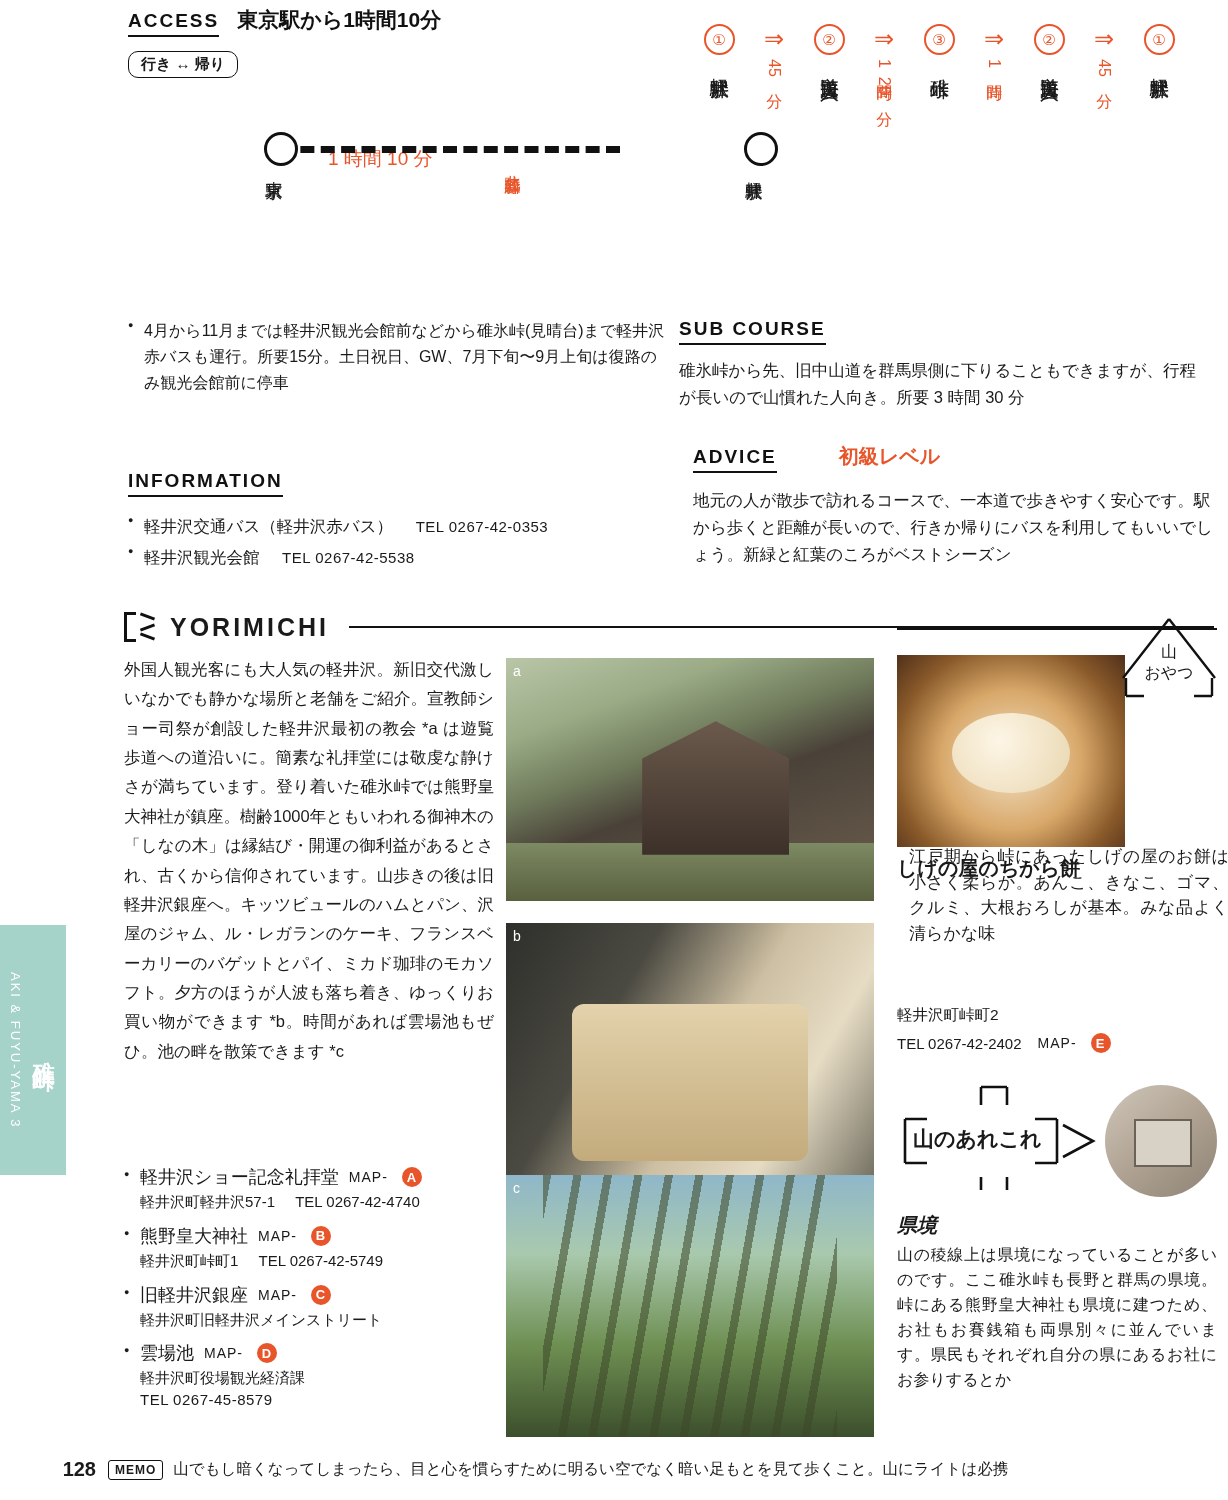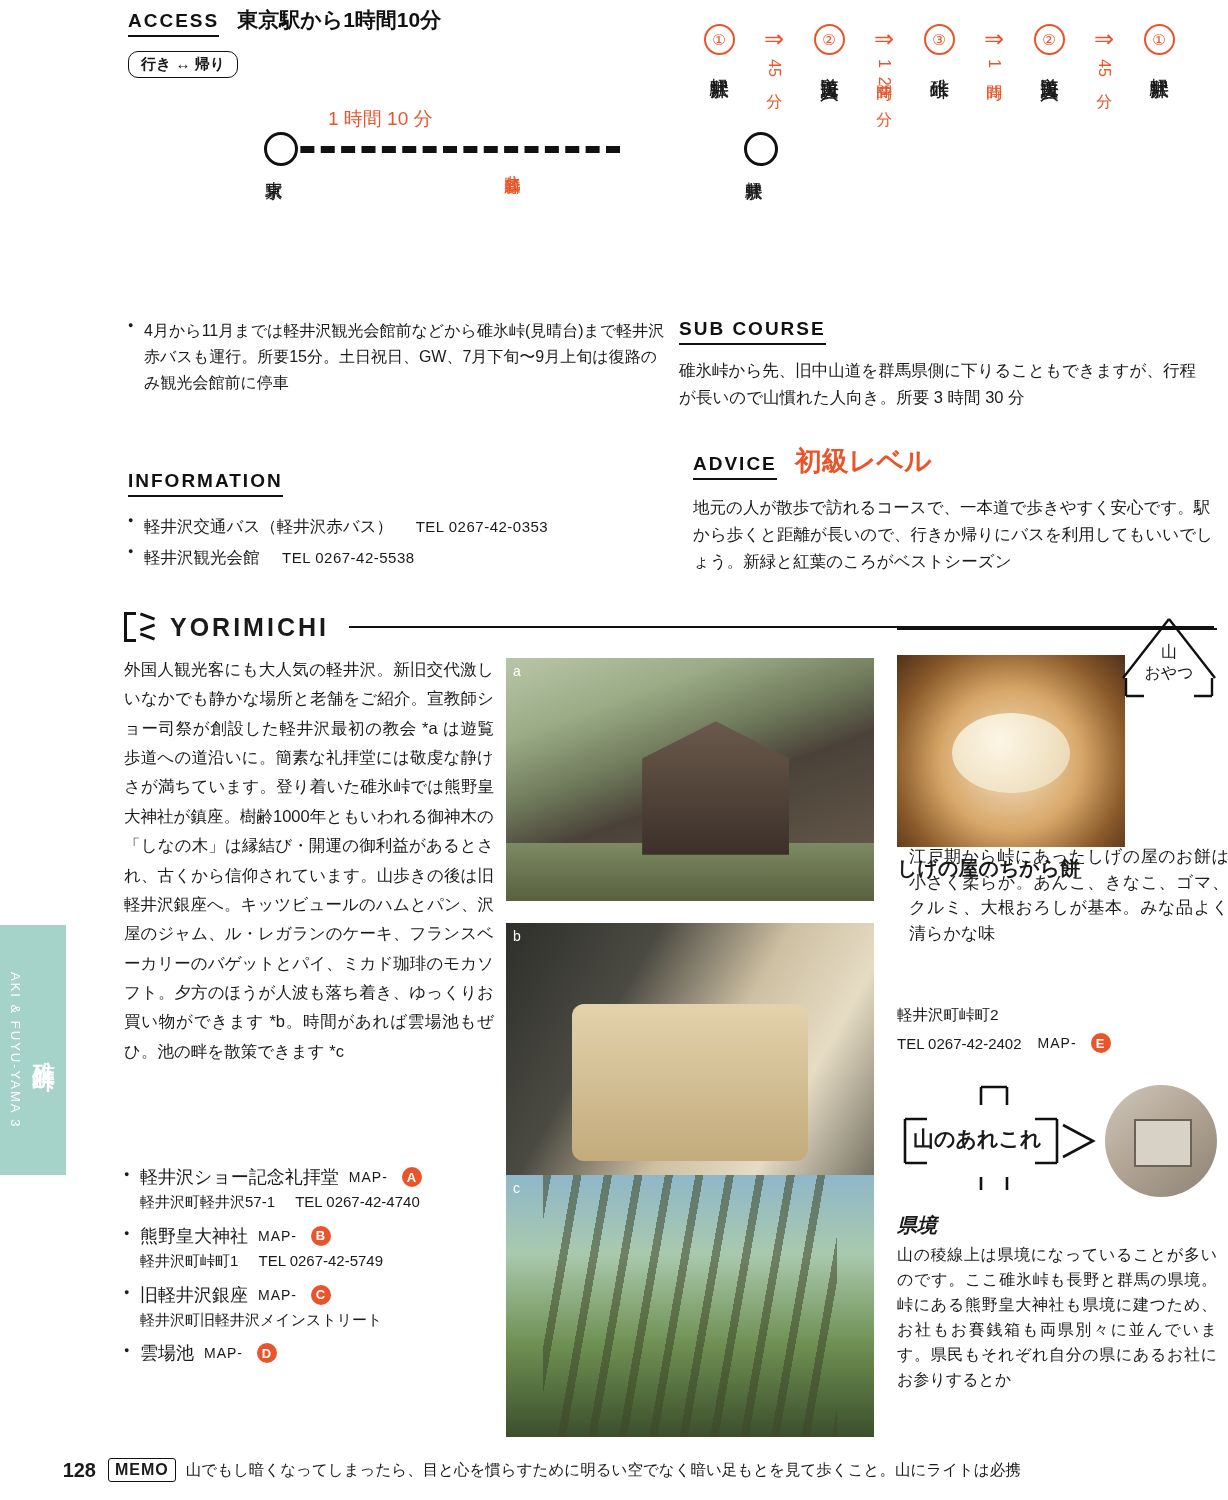--- a/index.html
+++ b/index.html
@@ -1,21 +1,21 @@
 <!DOCTYPE html>
 <html><head>
 <meta charset="utf-8">
 <style>
   html,body{margin:0;padding:0;}
   body{
     width:1228px;height:1500px;position:relative;background:#ffffff;
     font-family:"Liberation Sans","DejaVu Sans",sans-serif;
     color:#1a1a1a;overflow:hidden;
   }
-  .accent{color:#e8552a;}
+  .accent{color:#e8552a;margin-top:40px;}
   
   .sec-title{
     font-size:19px;letter-spacing:2px;font-weight:bold;color:#111;
     display:inline-block;padding-bottom:3px;border-bottom:2px solid #111;
   }
   .sec-head{display:flex;align-items:baseline;gap:18px;}
   .sec-sub{font-size:21px;font-weight:bold;color:#111;}
   
   #access{position:absolute;left:128px;top:6px;width:530px;}
   .tag-box{
@@ -56,21 +56,21 @@
     display:flex;align-items:center;justify-content:center;font-size:15px;}
   .ct-name{writing-mode:vertical-rl;font-size:19px;line-height:1.2;margin-top:8px;letter-spacing:1px;}
   .ct-gap{display:flex;flex-direction:column;align-items:center;width:58px;}
   .arrow{color:#e8552a;font-size:24px;line-height:1;margin-top:3px;}
   .gap-time{writing-mode:vertical-rl;color:#e8552a;font-size:16px;margin-top:8px;line-height:1.15;}
   
   #subcourse{position:absolute;left:679px;top:318px;width:525px;}
   #subcourse p{font-size:16.5px;line-height:1.65;margin:12px 0 0;}
   #advice{position:absolute;left:693px;top:443px;width:525px;}
   #advice p{font-size:16.5px;line-height:1.65;margin:14px 0 0;}
-  .adv-level{font-size:27px;font-weight:bold;color:#e8552a;}
+  .adv-level{font-size:20px;font-weight:bold;color:#e8552a;margin-left:44px;}
   
   #yorimichi-head{position:absolute;left:124px;top:610px;width:1090px;display:flex;align-items:center;gap:14px;}
   .ym-ico{width:32px;height:34px;position:relative;flex:none;}
   .ym-ico span{position:absolute;background:#111;}
   .ym-title{font-size:25px;letter-spacing:3px;font-weight:bold;}
   .ym-rule{flex:1;height:1.5px;background:#111;margin-left:6px;}
   #ym-body{position:absolute;left:124px;top:655px;width:370px;font-size:16.5px;line-height:1.78;
     text-align:justify;}
   #ym-list{position:absolute;left:124px;top:1165px;width:380px;font-size:16px;}
   #ym-list .item{margin-bottom:11px;}
@@ -98,21 +98,21 @@
   .r2-title{position:absolute;left:897px;top:1212px;font-size:20px;font-weight:bold;font-style:italic;}
   .r2-text{position:absolute;left:897px;top:1243px;width:320px;font-size:16px;line-height:1.56;text-align:justify;}
   
   #sidetab{position:absolute;left:0;top:925px;width:66px;height:250px;background:#a5d3ca;
     display:flex;align-items:center;justify-content:center;gap:6px;}
   .tab-jp{writing-mode:vertical-rl;font-size:22px;color:#fff;letter-spacing:4px;font-weight:bold;}
   .tab-en{writing-mode:vertical-rl;font-size:13px;color:#fff;letter-spacing:2px;}
   
   #footer{position:absolute;left:0;top:1458px;width:1228px;display:flex;align-items:center;}
   .pagenum{width:96px;text-align:right;font-size:20px;font-weight:bold;padding-right:12px;}
-  .memo-box{border:1.6px solid #111;border-radius:3px;font-size:16px;font-weight:bold;
+  .memo-box{border:1.6px solid #111;border-radius:3px;font-size:12px;font-weight:bold;
     padding:2px 6px;letter-spacing:1px;margin-right:10px;}
   .memo-text{font-size:15.5px;}
   
   .img-church{width:100%;height:100%;background:
       linear-gradient(160deg,#b9c6a8 0%,#9aab86 22%,#6f7a5b 40%,#4a4239 55%,#6d5f4e 100%);
     position:relative;}
   .img-church:after{content:"";position:absolute;left:37%;top:26%;width:40%;height:55%;
     background:linear-gradient(#6b5a4c,#3c3029);clip-path:polygon(0 28%,50% 0,100% 28%,100% 100%,0 100%);}
   .img-church:before{content:"";position:absolute;left:0;bottom:0;width:100%;height:24%;
     background:linear-gradient(#7d8a63,#59603f);}
@@ -282,20 +282,24 @@
     </div>
   </div>
   <div class="item">
     <div class="item-head">
       <span>雲場池</span>
       <span class="map-tag">
         <span>MAP-</span>
         <span class="badge">D</span>
       </span>
     </div>
+    <div class="item-sub">
+      <div>軽井沢町役場観光経済課</div>
+      <div class="tel">TEL 0267-45-8579</div>
+    </div>
   </div>
 </div>
 
 <div class="photo" id="photo-a">
   <span class="plabel">a</span>
   <div class="img-church"></div>
 </div>
 <div class="photo" id="photo-b">
   <span class="plabel">b</span>
   <div class="img-basket"></div>

